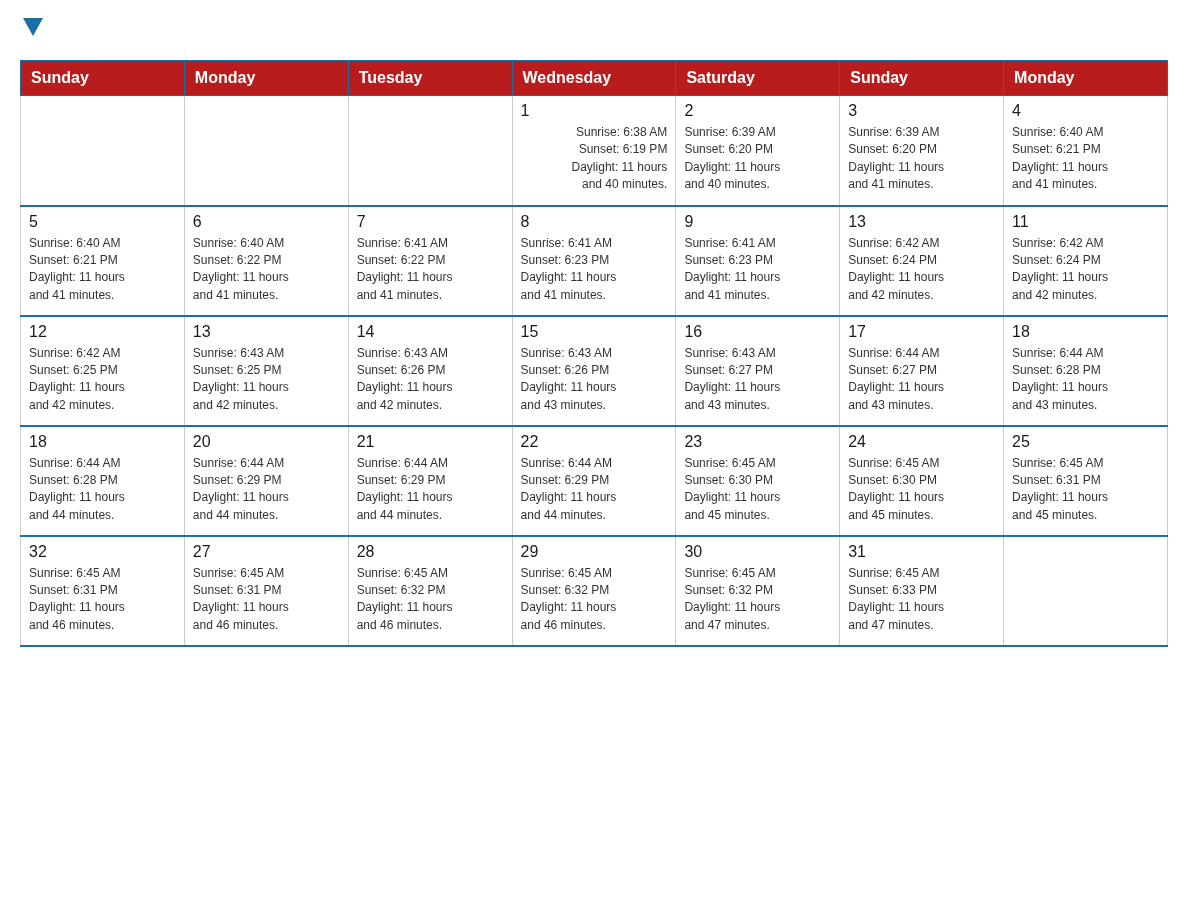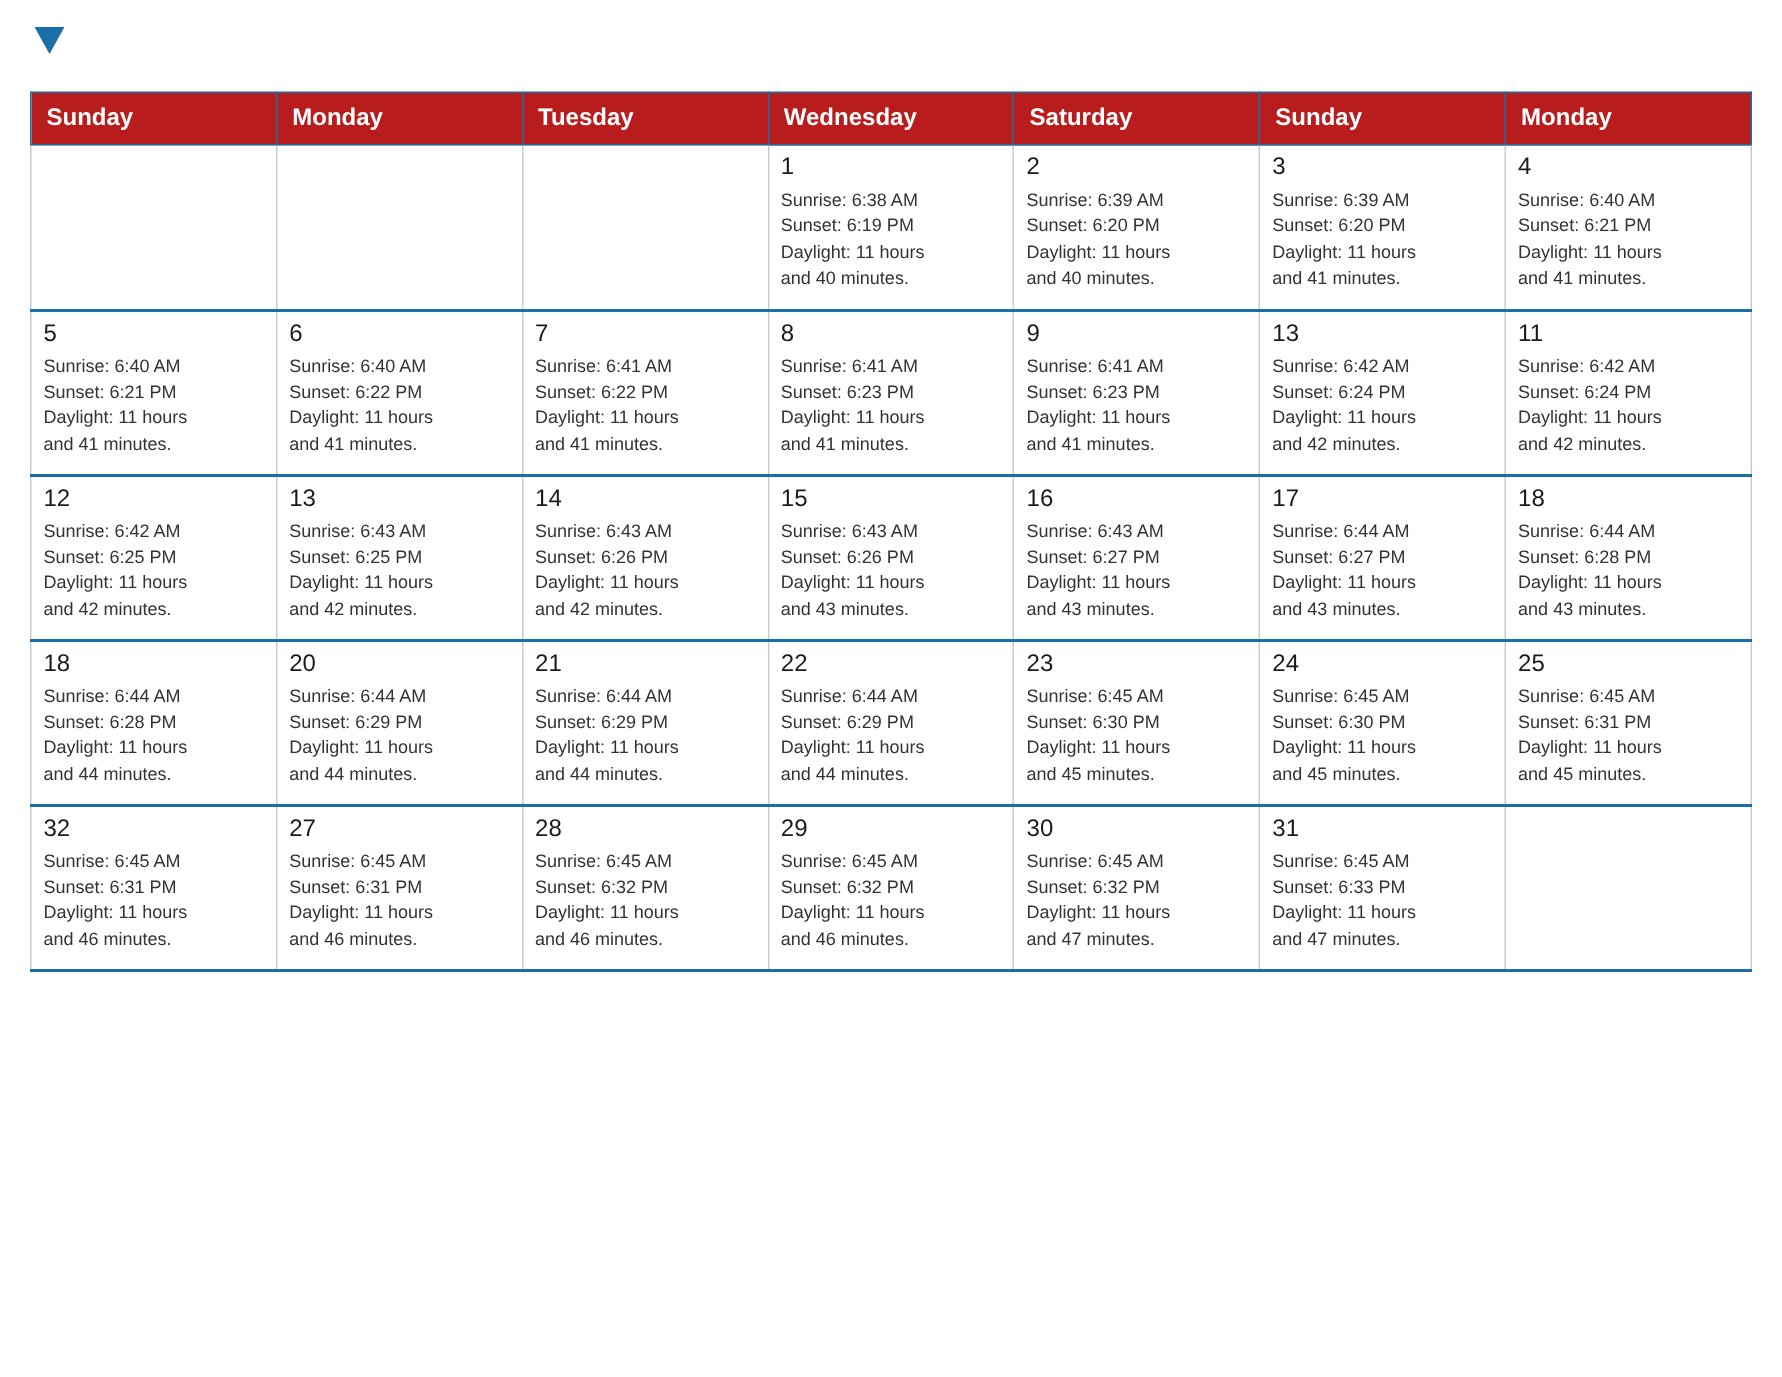--- a/index.html
+++ b/index.html
@@ -124,21 +124,21 @@
         <th>Monday</th>
       </tr>
   </thead>
   <tbody id="calendar-body">
   <tr>
         <td class="empty-cell"></td>
         <td class="empty-cell"></td>
         <td class="empty-cell"></td>
         <td>
           <span class="day-number">1</span>
-          <div class="day-info" style="white-space: pre-line;">Sunrise: 6:38 AM
+          <div class="day-info" style="white-space: pre-line; text-align: right;">Sunrise: 6:38 AM
 Sunset: 6:19 PM
 Daylight: 11 hours
 and 40 minutes.</div>
         </td>
         <td>
           <span class="day-number">2</span>
           <div class="day-info" style="white-space: pre-line;">Sunrise: 6:39 AM
 Sunset: 6:20 PM
 Daylight: 11 hours
 and 40 minutes.</div>

